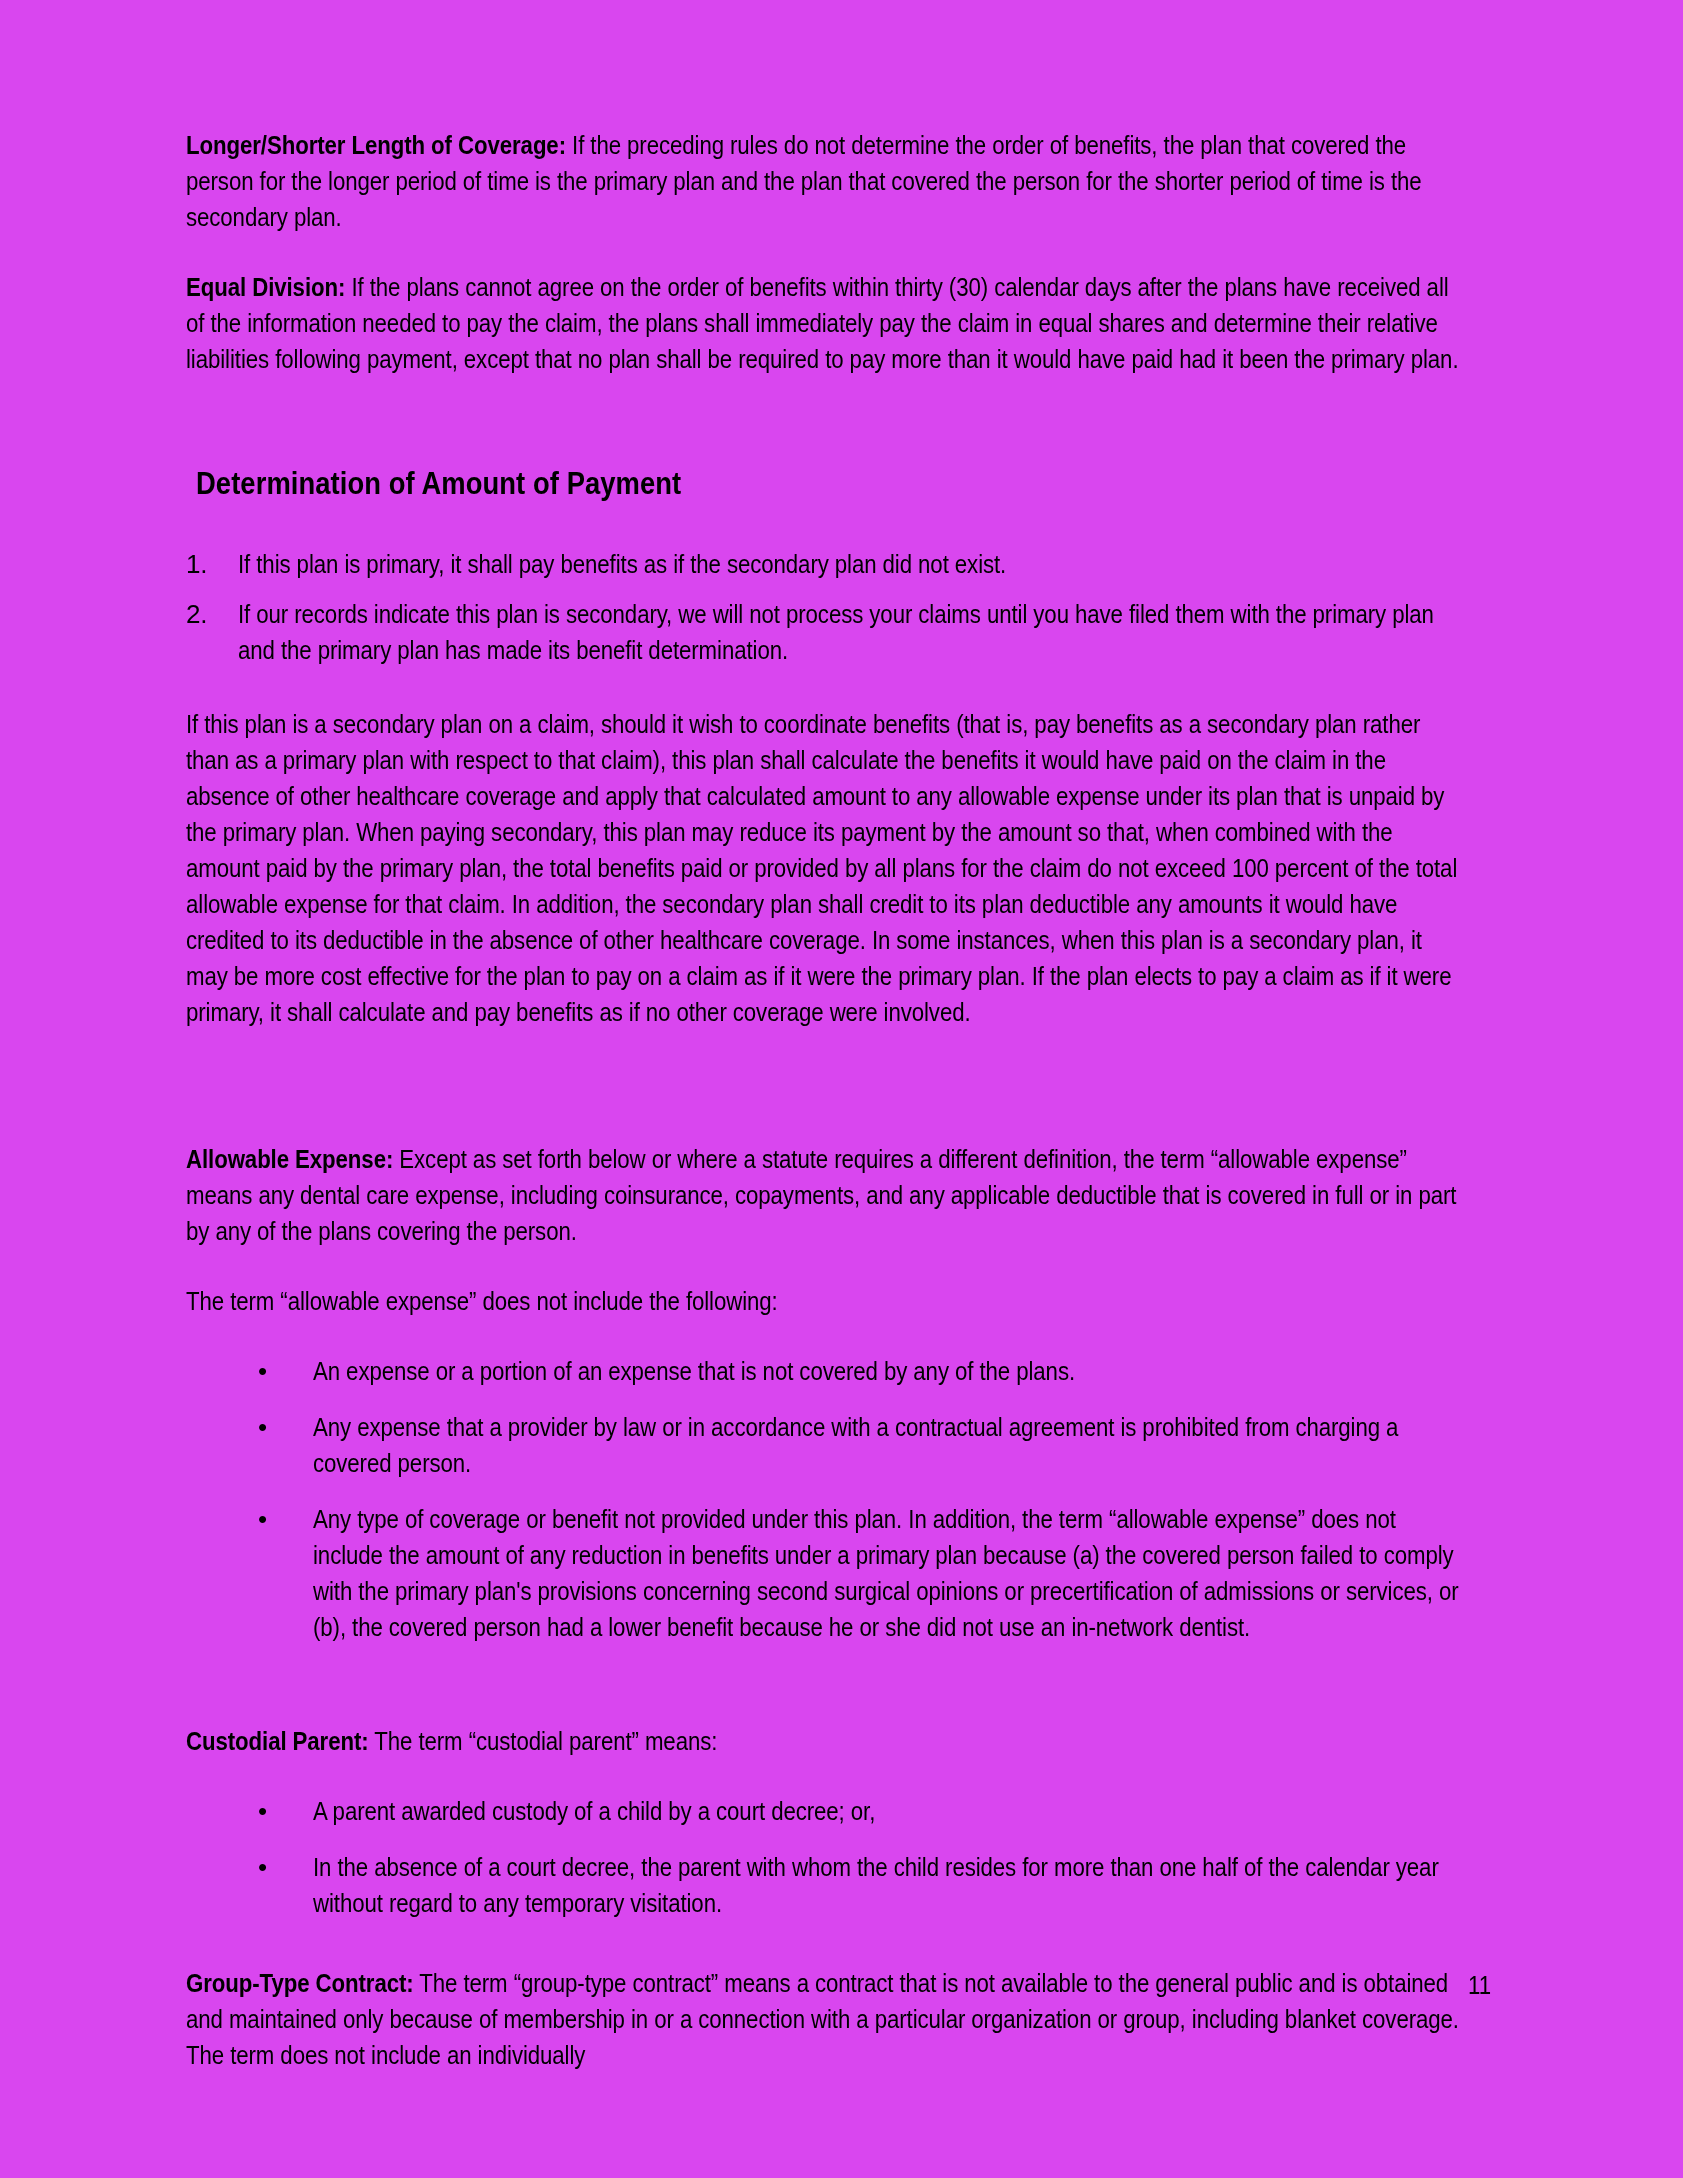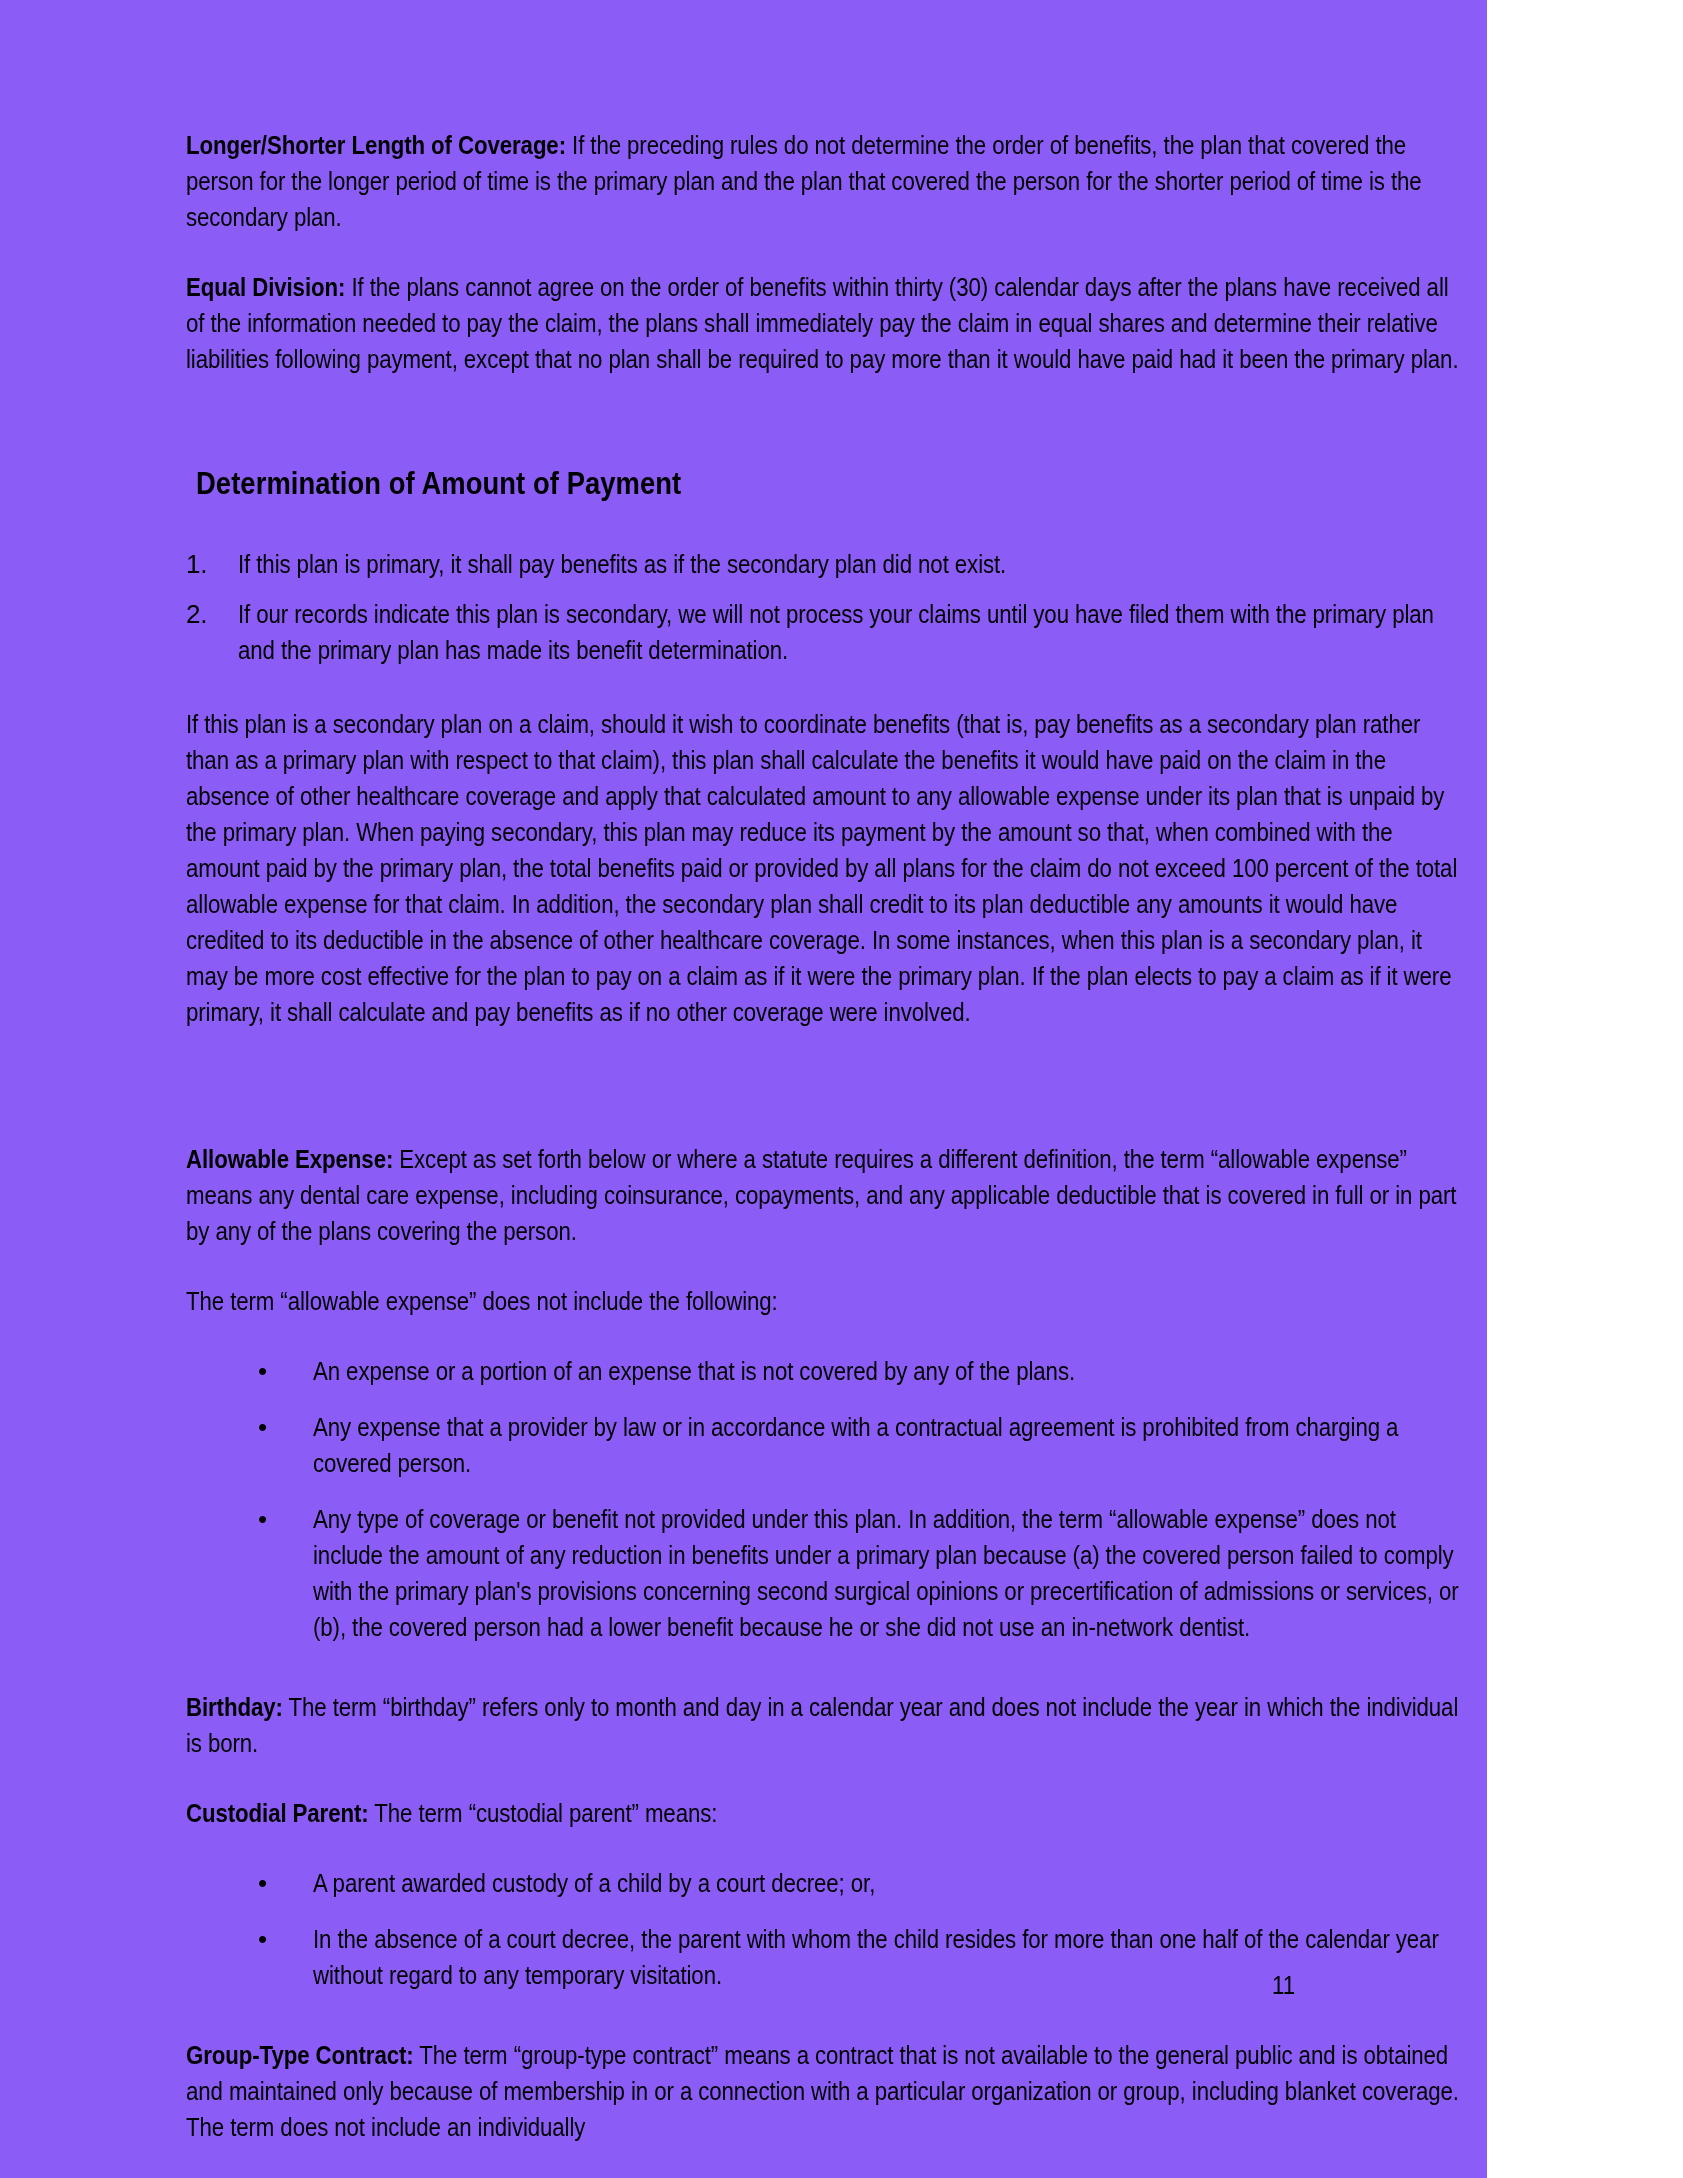--- a/index.html
+++ b/index.html
@@ -9,23 +9,23 @@
   }
   body {
     width: 1683px;
     height: 2178px;
     font-family: "Liberation Sans", "DejaVu Sans", sans-serif;
     color: #000000;
     -webkit-font-smoothing: none;
   }
   .page {
     position: relative;
-    width: 1487px;
+    width: 1683px;
     height: 2178px;
-    background: #8b5cf6;
+    background: #d946ef;
     box-sizing: border-box;
   }
   .content {
     position: absolute;
     left: 186px;
     top: 127px;
     width: 1282px;
   }
   
   .body-text {
@@ -177,25 +177,20 @@
         <span class="narrow">Any expense that a provider by law or in accordance with a contractual agreement is prohibited from charging a covered person.</span>
       </li>
       <li>
         <span class="bullet">•</span>
         <span class="narrow">Any type of coverage or benefit not provided under this plan.   In addition, the term “allowable expense” does not include the amount of any reduction in benefits under a primary plan because (a) the covered person failed to comply with the primary plan's provisions concerning second surgical opinions or precertification of admissions or services, or (b), the covered person had a lower benefit because he or she did not use an in-network dentist.</span>
       </li>
     </ul>
 
     <div class="gap-sm"></div>
 
-    <p class="para body-text">
-      <span class="narrow">
-        <span class="lead">Birthday:</span><span>  The term “birthday” refers only to month and day in a calendar year and does not include the year in which the individual is born.</span>
-      </span>
-    </p>
 
     <div class="gap-md"></div>
 
     <p class="para body-text">
       <span class="narrow">
         <span class="lead">Custodial Parent:</span><span>  The term “custodial parent” means:</span>
       </span>
     </p>
 
     <div class="gap-md"></div>

